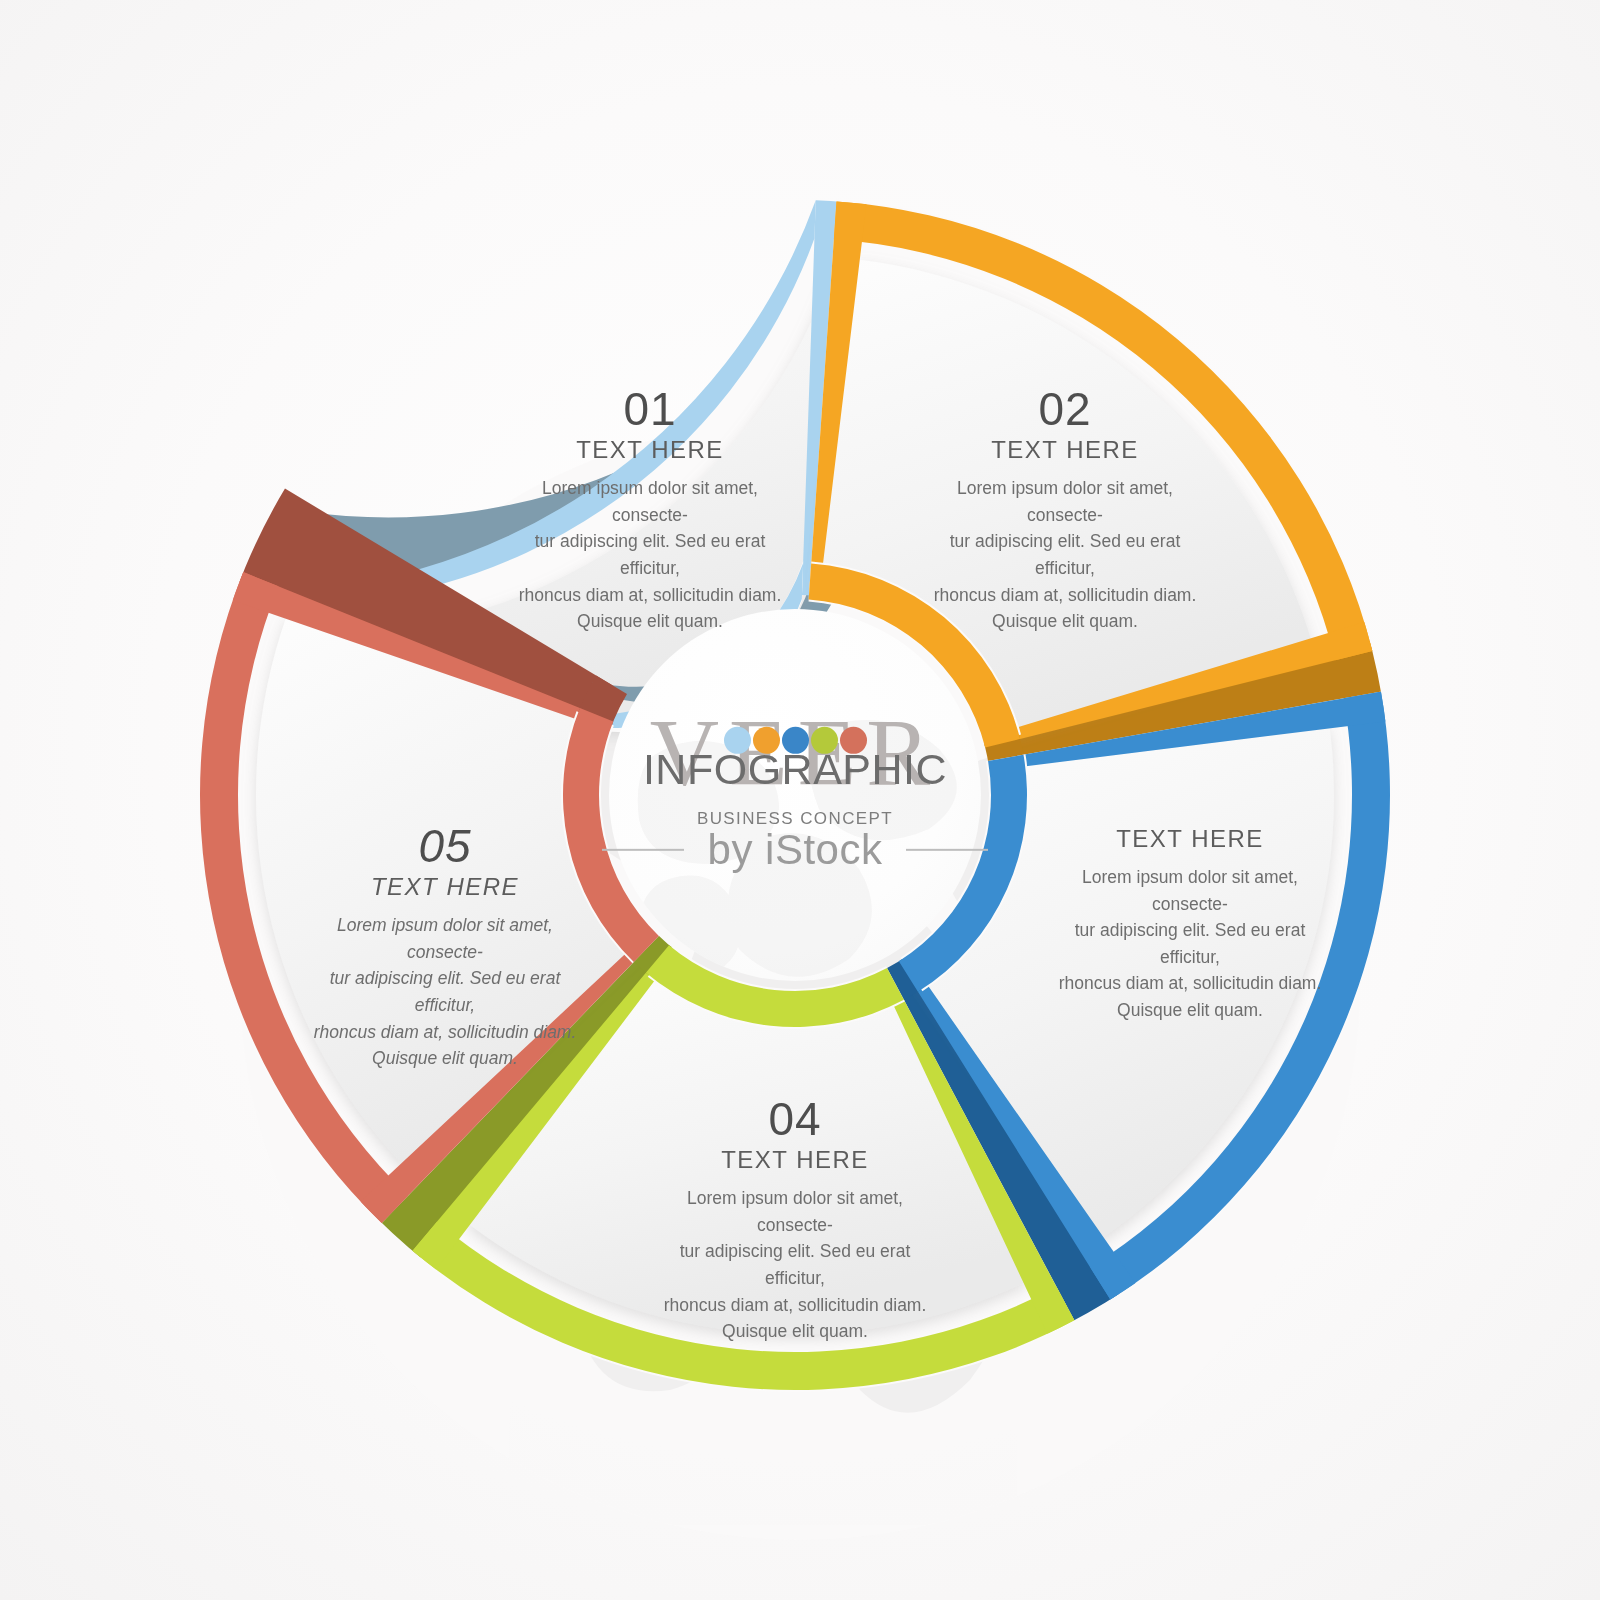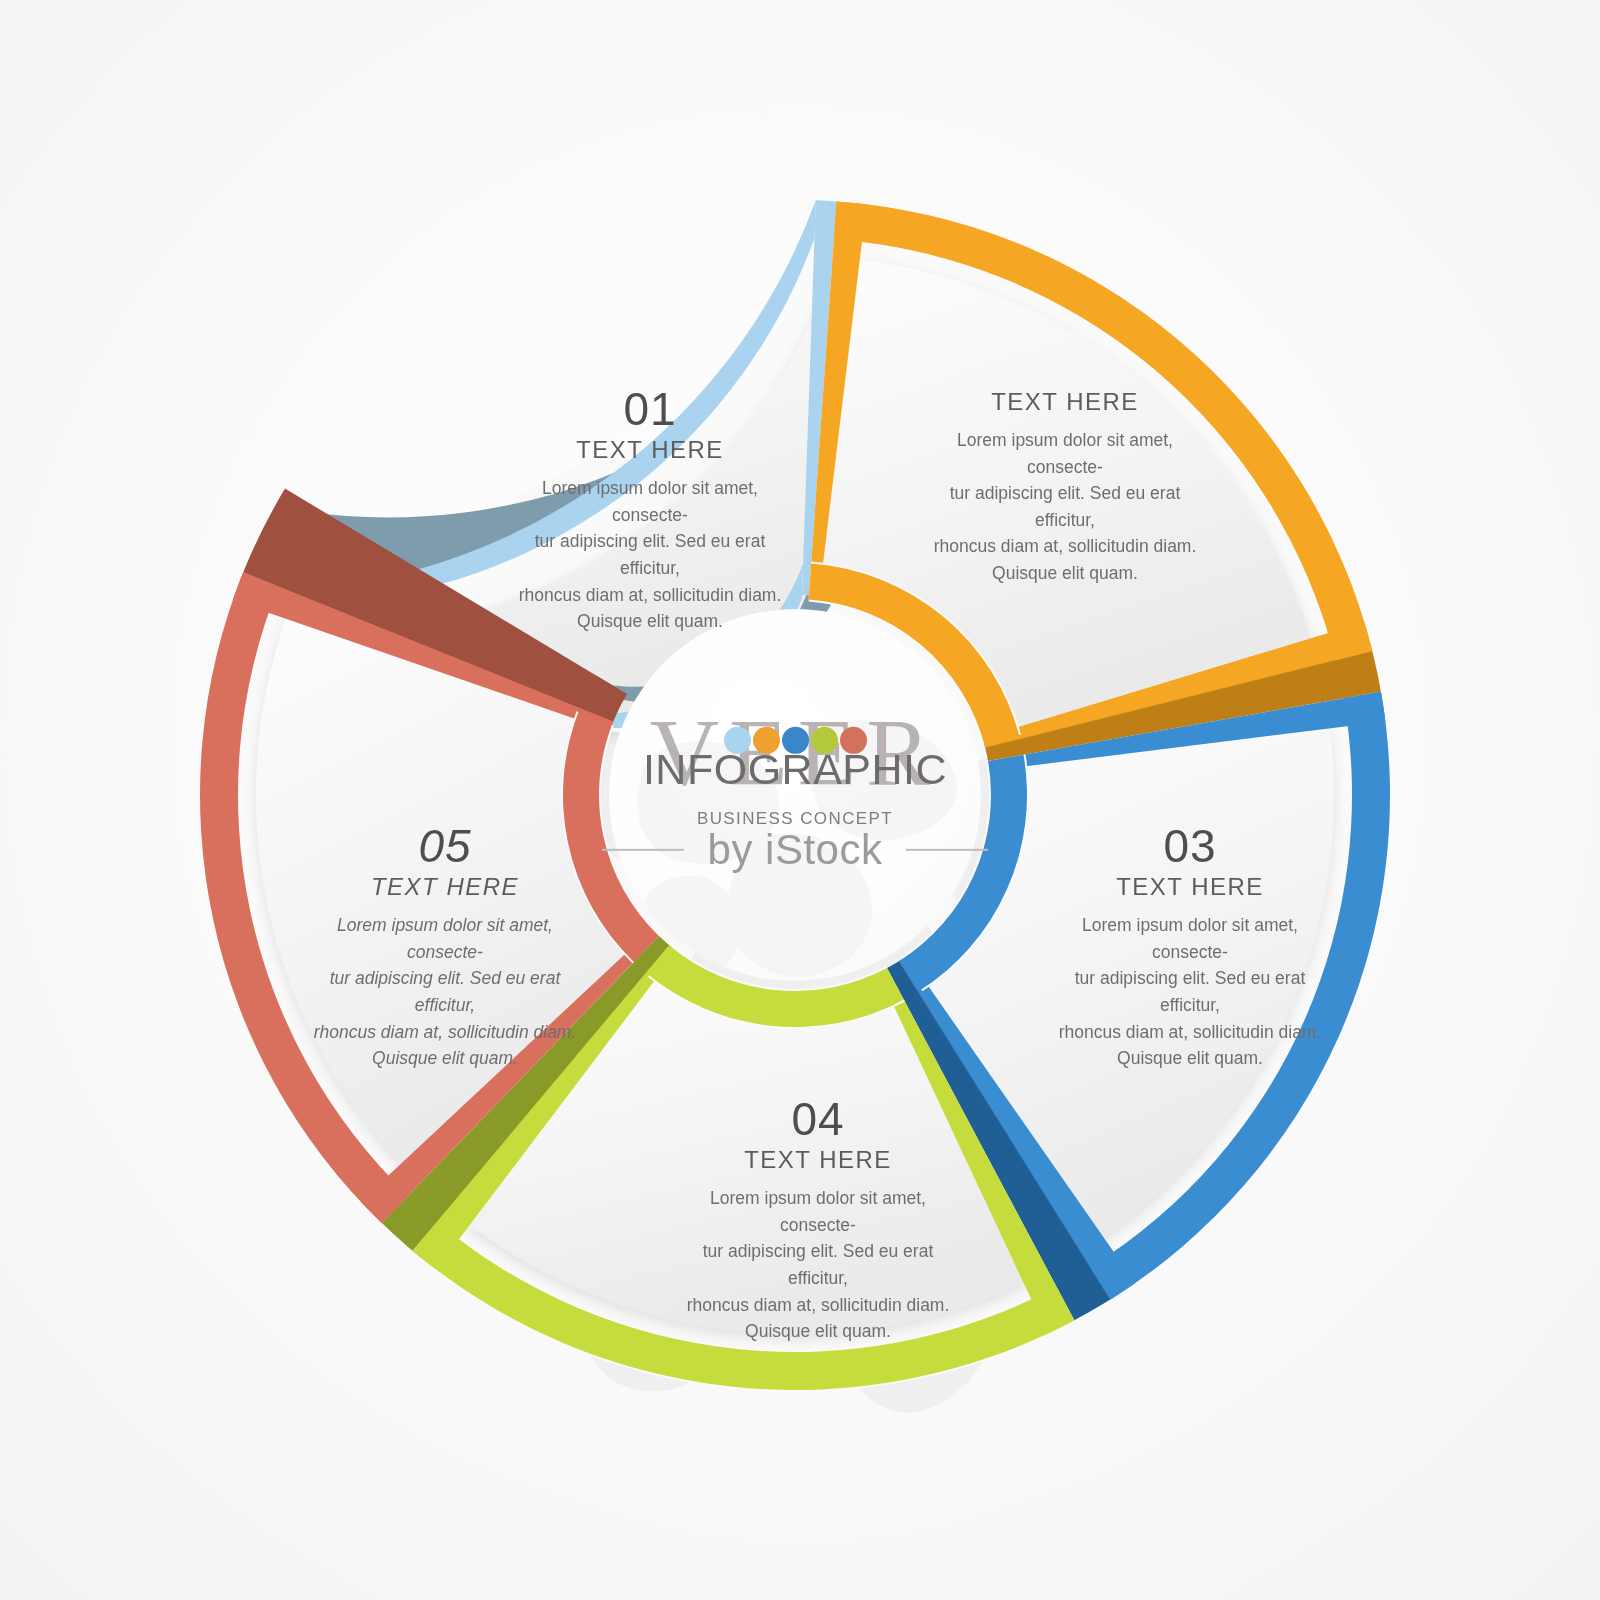--- a/index.html
+++ b/index.html
@@ -45,21 +45,21 @@
     line-height:1.52;
     color:#6e6e6e;
     margin-top:10px;
     white-space:pre-line;
   }
 
   
   #text-01 { left:505px;  top:385px;  width:290px; }
   #text-02 { left:920px;  top:385px;  width:290px; }
   #text-03 { left:1045px; top:822px;  width:290px; }
-  #text-04 { left:673px;  top:1095px; width:290px; }
+  #text-04 { left:650px;  top:1095px; width:290px; }
   #text-05 { left:300px;  top:822px;  width:290px;font-style:italic; }
 
   
   #hub {
     position:absolute;
     left:795px; top:795px;
     width:372px; height:372px;
     margin-left:-186px; margin-top:-186px;
     border-radius:50%;
     background:radial-gradient(circle at 42% 34%, #ffffff 0%, #fdfdfd 60%, #f7f7f7 100%);
@@ -264,29 +264,29 @@
   <div class="seg-text" id="text-01">
     <div class="seg-num">01</div>
     <div class="seg-title">TEXT HERE</div>
     <div class="seg-body">Lorem ipsum dolor sit amet, consecte-
 tur adipiscing elit. Sed eu erat efficitur,
 rhoncus diam at, sollicitudin diam.
 Quisque elit quam.</div>
   </div>
 
   <div class="seg-text" id="text-02">
+    <div class="seg-num">02</div>
     <div class="seg-title">TEXT HERE</div>
     <div class="seg-body">Lorem ipsum dolor sit amet, consecte-
 tur adipiscing elit. Sed eu erat efficitur,
 rhoncus diam at, sollicitudin diam.
 Quisque elit quam.</div>
   </div>
 
   <div class="seg-text" id="text-03">
-    <div class="seg-num">03</div>
     <div class="seg-title">TEXT HERE</div>
     <div class="seg-body">Lorem ipsum dolor sit amet, consecte-
 tur adipiscing elit. Sed eu erat efficitur,
 rhoncus diam at, sollicitudin diam.
 Quisque elit quam.</div>
   </div>
 
   <div class="seg-text" id="text-04">
     <div class="seg-num">04</div>
     <div class="seg-title">TEXT HERE</div>

